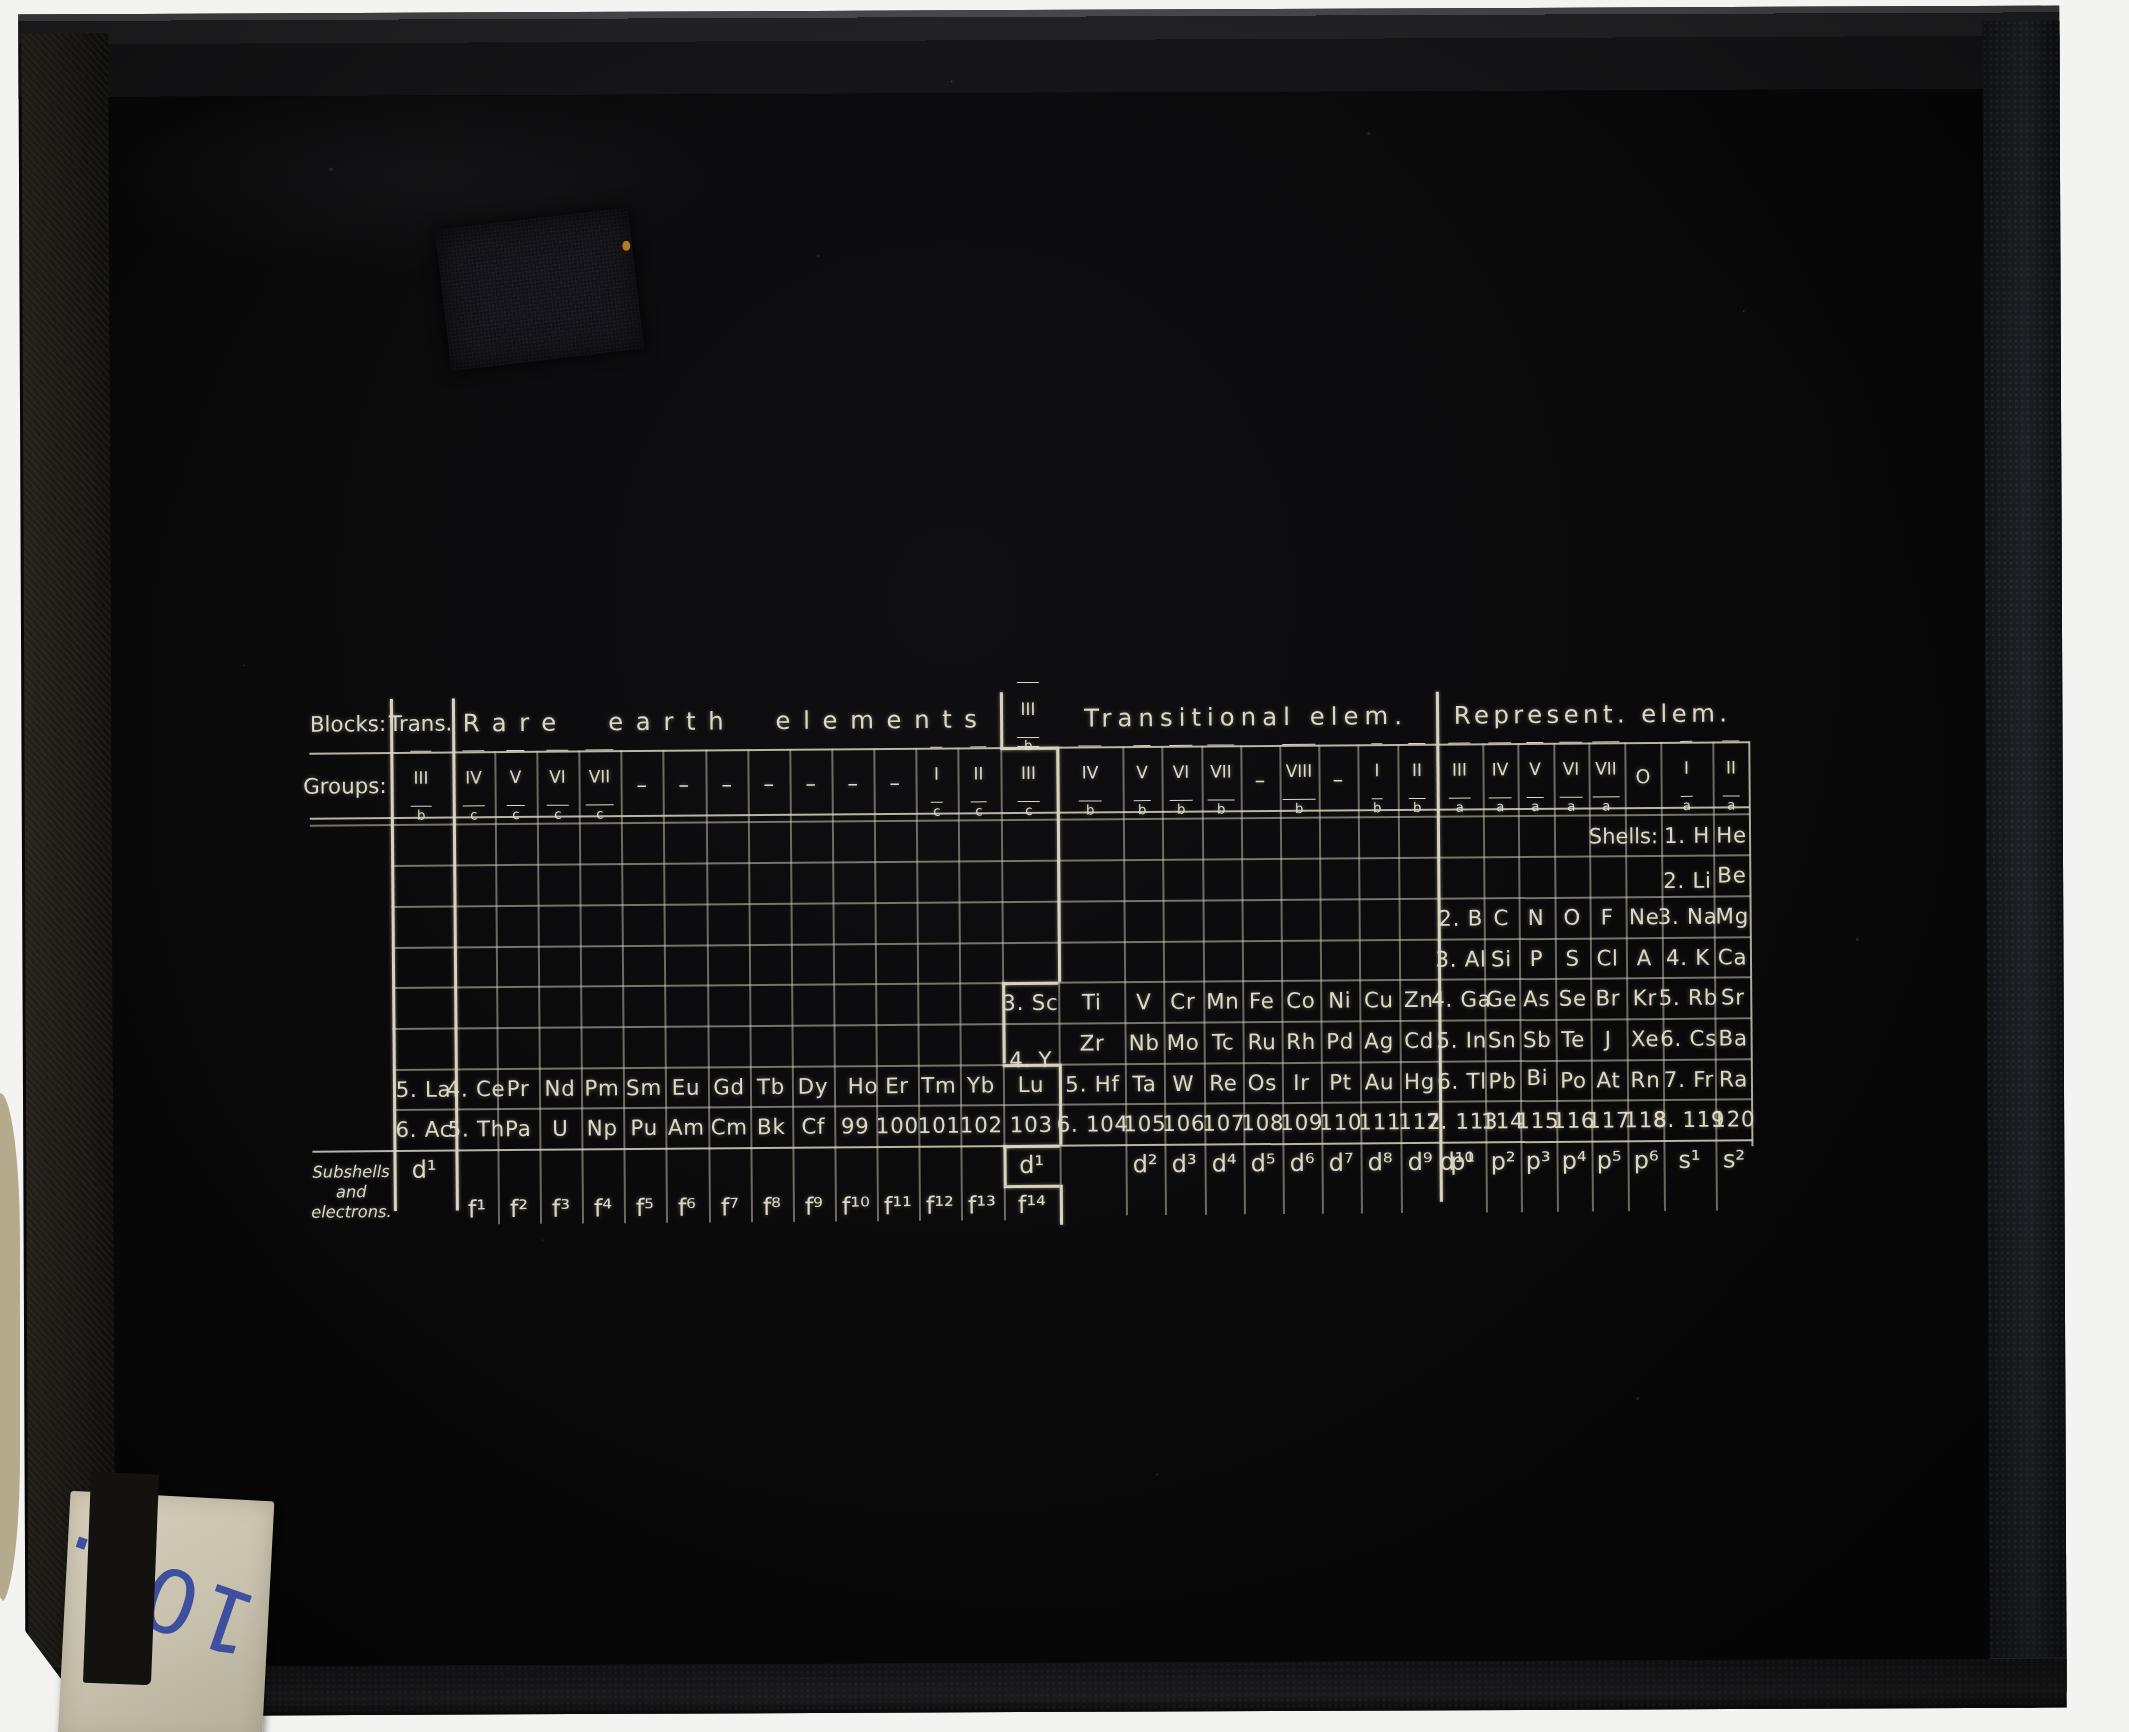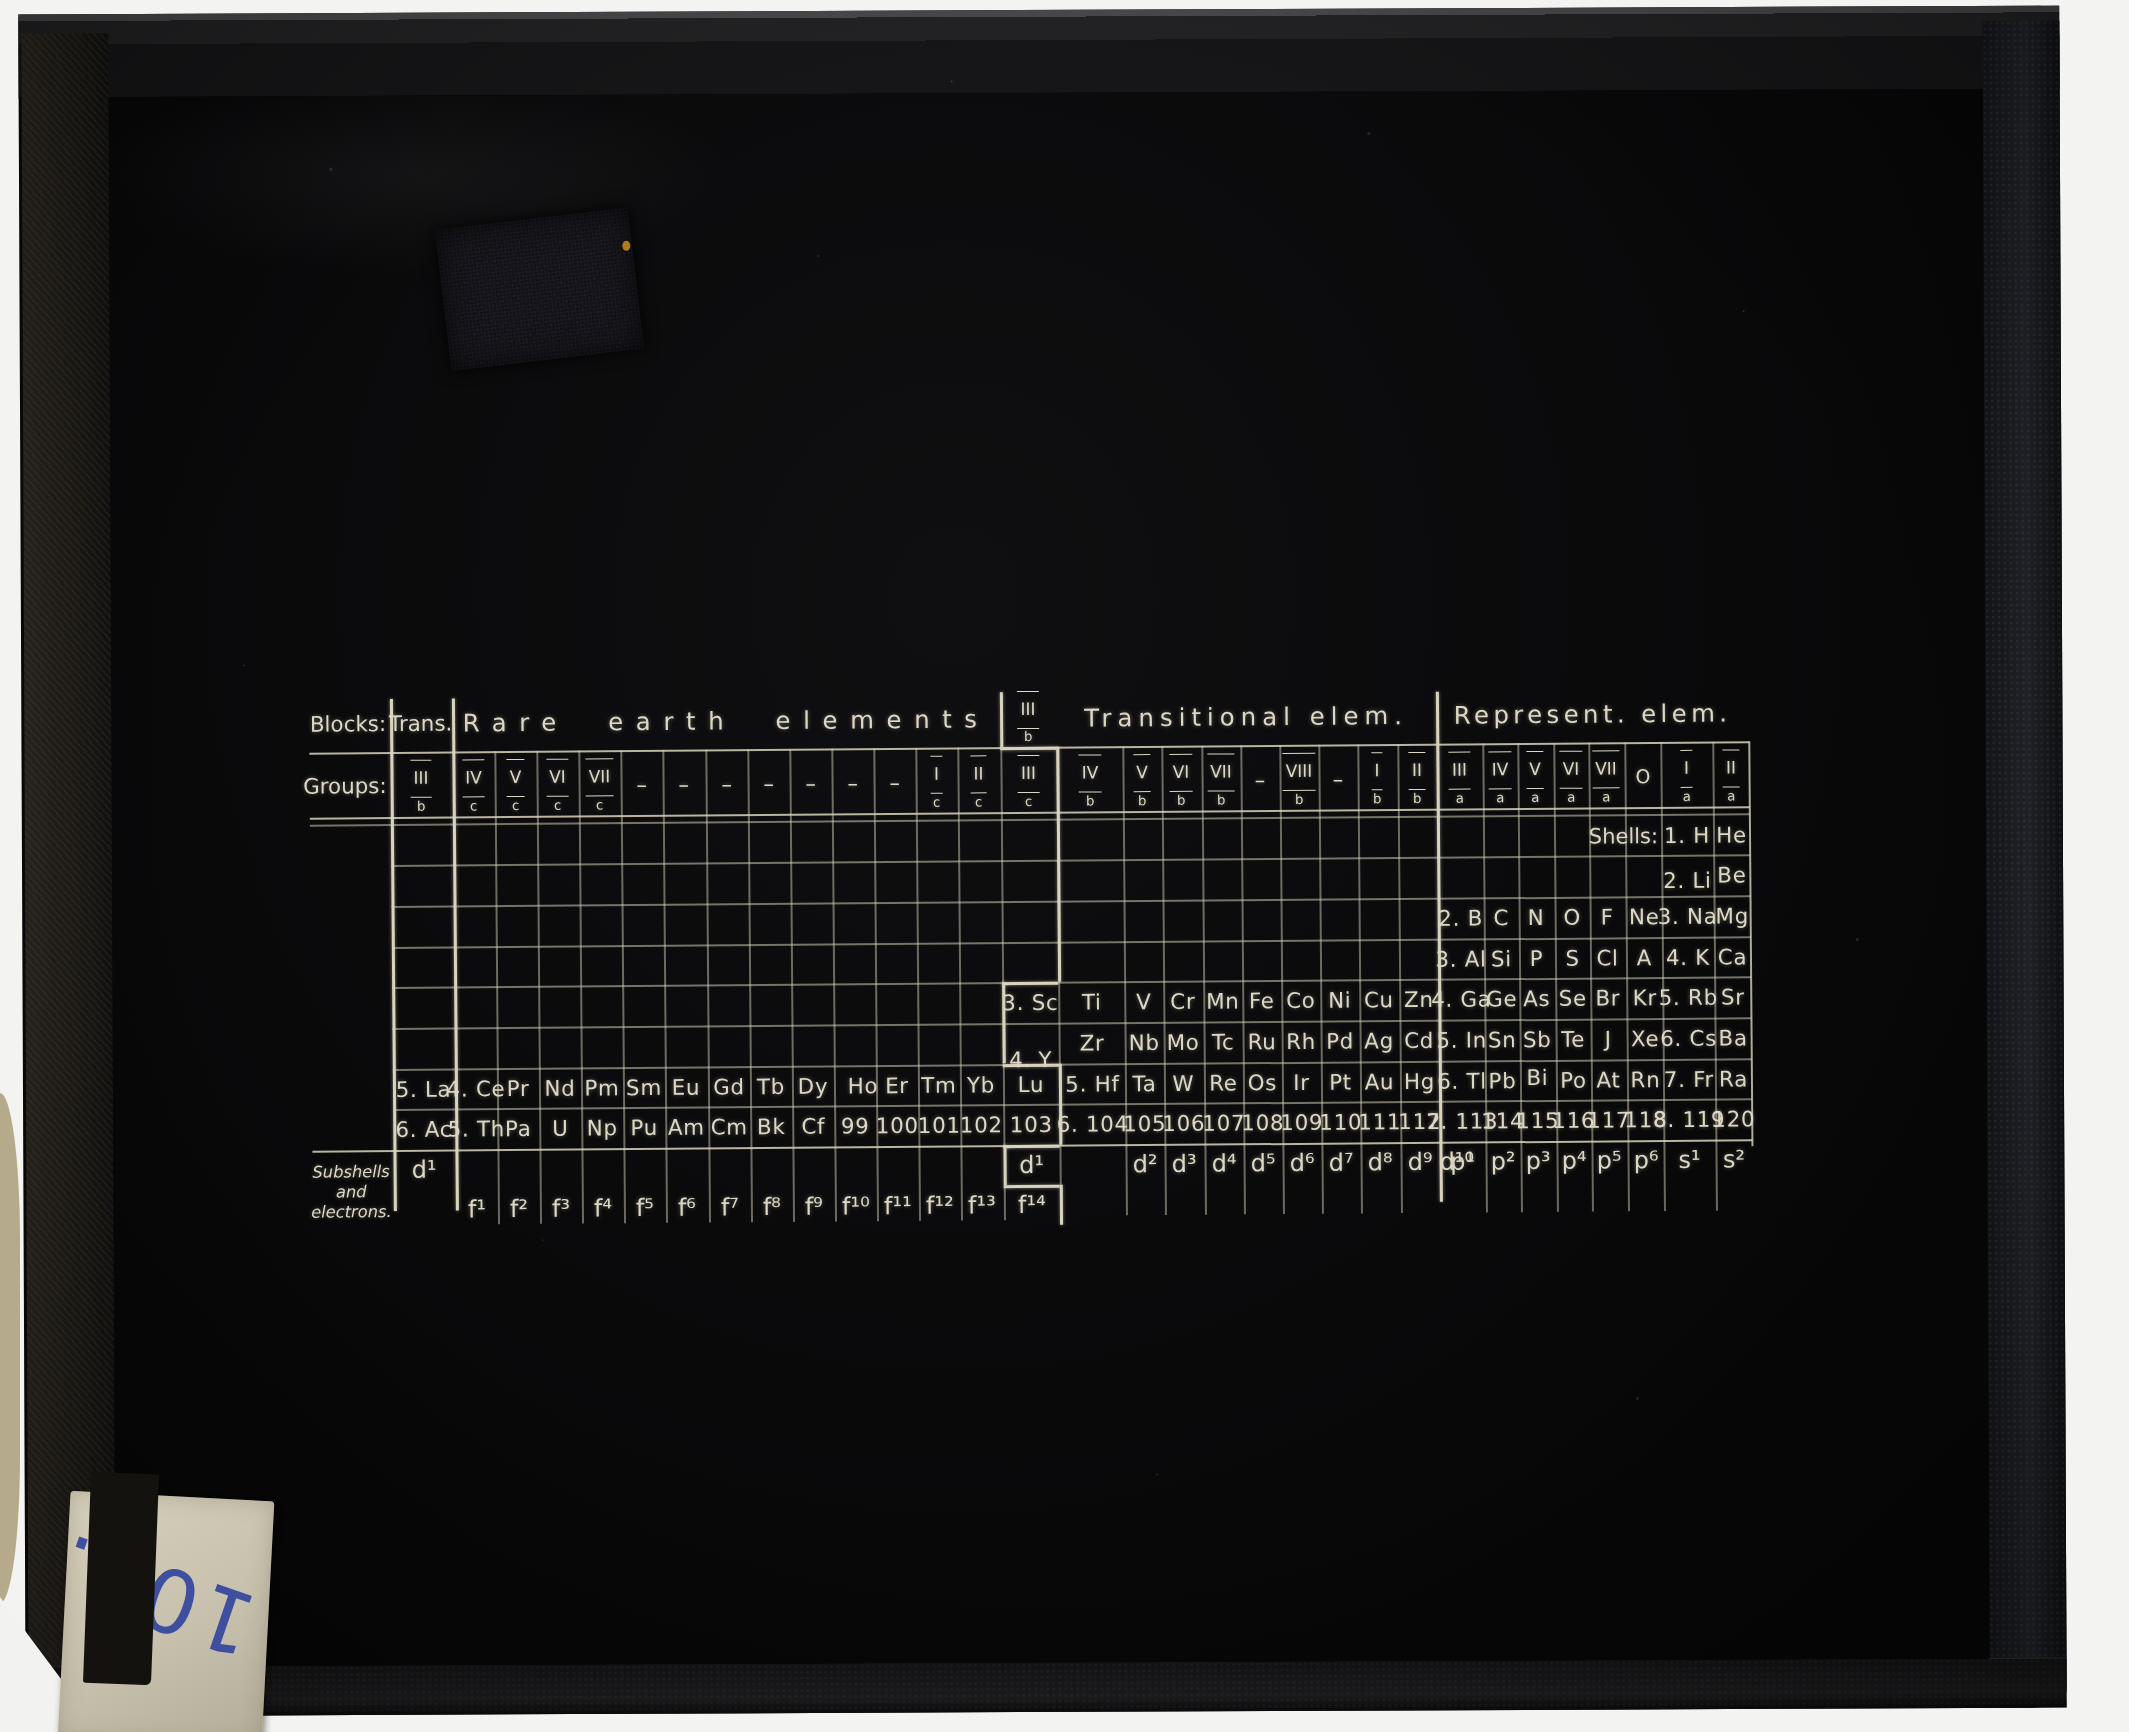--- a/index.html
+++ b/index.html
@@ -85,21 +85,21 @@
     white-space:nowrap;text-shadow:0 0 4.4px rgba(235,230,205,.4);}
   .cell{font-size:21.4px;letter-spacing:0.7px;}
   .hdr-title{font-size:24.4px;}
   .ls-rare{letter-spacing:12.6px;word-spacing:19px;}
   .ls-tr{letter-spacing:6px;}
   .ls-rp{letter-spacing:4.4px;}
   .hdr-small{font-size:21.4px;}
   .right-al{justify-content:flex-end;}
   .grp{flex-direction:column;gap:1.5px;}
   .rn{font-size:17px;line-height:1.05;border-top:1.5px solid var(--ink,#ddd8c5);
-    border-bottom:1.5px solid var(--ink,#ddd8c5);padding:9px 3px;}
+    border-bottom:1.5px solid var(--ink,#ddd8c5);padding:18px 3px;}
   .rn-plain{font-size:19px;line-height:1.05;border:none;padding:0.7px 1.5px;}
   .gl{font-size:13.3px;line-height:1;}
   .dash{font-size:21px;}
   .sub{font-size:24px;}
   .shells{font-size:21px;}
   .lbl3{flex-direction:column;font-size:16.3px;line-height:20px;font-style:italic;}
 </style>
 </head>
 <body>
 

